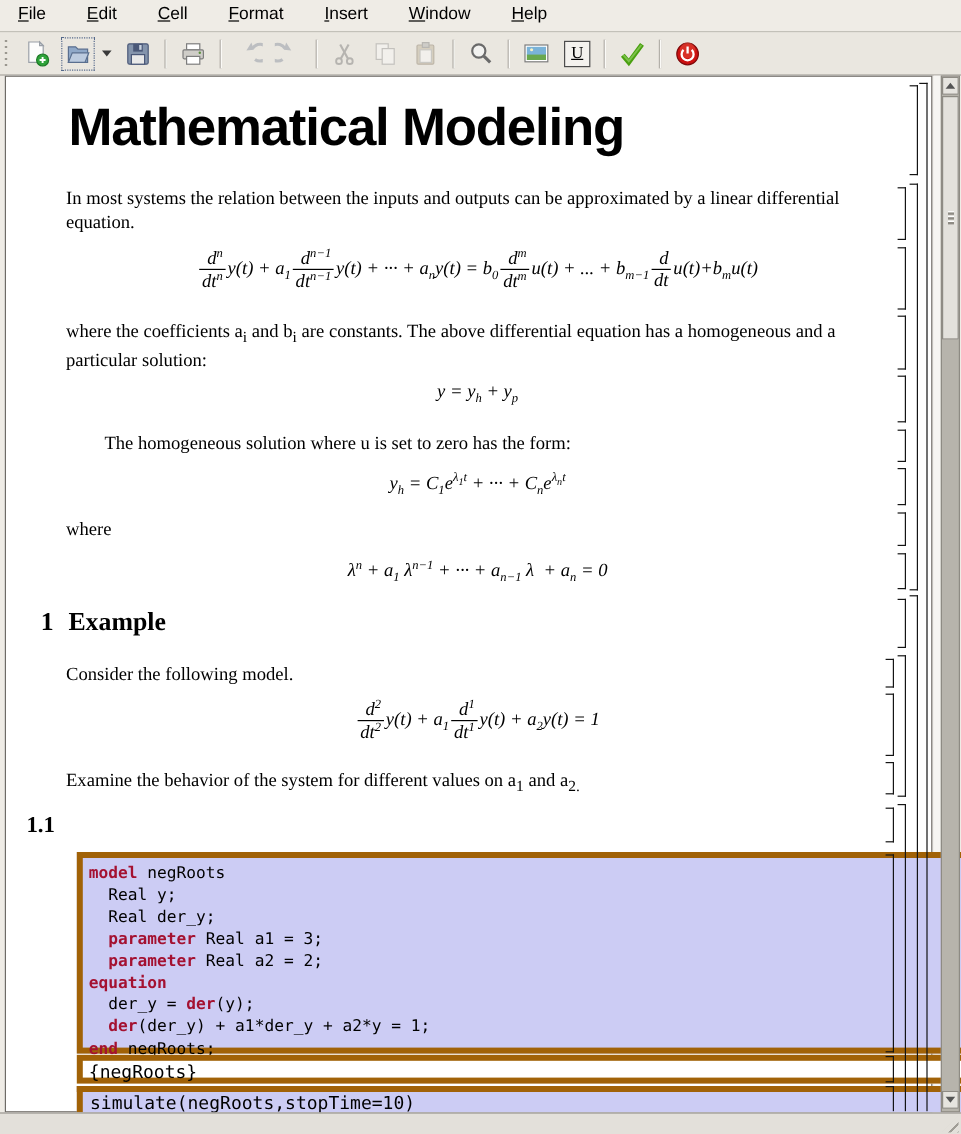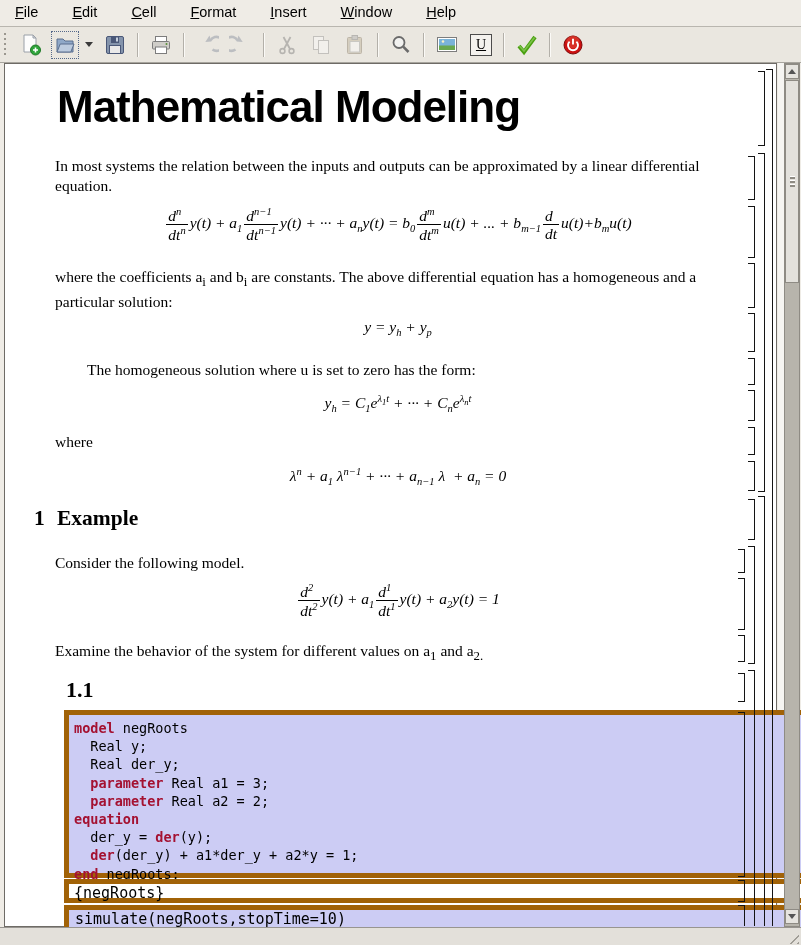--- a/index.html
+++ b/index.html
@@ -33,28 +33,28 @@
           border:1px solid #6e6b66;box-sizing:border-box;}
   #gap-strip{position:absolute;left:778px;top:63px;width:6px;height:864px;background:#f6f5f2;}
 
   .cell-abs{position:absolute;}
   #doc-title{left:57px;top:82px;font-family:"Liberation Sans",sans-serif;font-weight:bold;font-size:44px;letter-spacing:-1px;}
   .para{font-family:"Liberation Serif",serif;font-size:15.5px;line-height:19.5px;width:662px;left:55px;}
   .equation{left:55px;width:686px;text-align:center;font-family:"Liberation Serif",serif;
             font-style:italic;font-size:15.5px;}
   .equation sup{font-size:10.5px;} .equation sub{font-size:10.5px;}
   .equation sup sub{font-size:8.5px;}
-  .fr{display:inline-block;vertical-align:middle;text-align:left;margin:0 2px;line-height:1.1;}
+  .fr{display:inline-block;vertical-align:middle;text-align:right;margin:0 2px;line-height:1.1;}
   .fr .n{display:block;border-bottom:1px solid #000;padding:0 2px;}
   .fr .d{display:block;padding:0 2px;}
   .h1-num,.h2-num{position:absolute;font-family:"Liberation Serif",serif;font-weight:bold;}
   .h1-txt,.h2-txt{position:absolute;font-family:"Liberation Serif",serif;font-weight:bold;}
   .h1-num{left:34px;top:506px;font-size:21.5px;}
   .h1-txt{left:57px;top:506px;font-size:21.5px;}
-  .h2-num{left:22px;top:677px;font-size:22px;margin-left:44px;}
+  .h2-num{left:22px;top:677px;font-size:19px;}
   .h2-txt{left:57px;top:677px;font-size:16.5px;}
 
   
   .cell-box{position:absolute;left:64px;width:786px;box-sizing:border-box;border:5px solid #a16207;}
   #code-cell{top:710px;height:168px;background:#ccccf4;padding:4px 0 0 5px;}
   .code-line{font-family:"DejaVu Sans Mono",monospace;font-size:13.5px;line-height:18.2px;white-space:pre;}
   .code-line .kw{color:#a41131;font-weight:bold;}
   #output-cell{top:879px;height:24px;background:#ffffff;display:flex;padding-left:5px;}
   #input-cell{top:905px;height:22px;background:#ccccf4;border-bottom:none;display:flex;align-items:center;padding-left:6px;}
   .io-text{font-family:"DejaVu Sans Mono",monospace;font-size:15px;}

